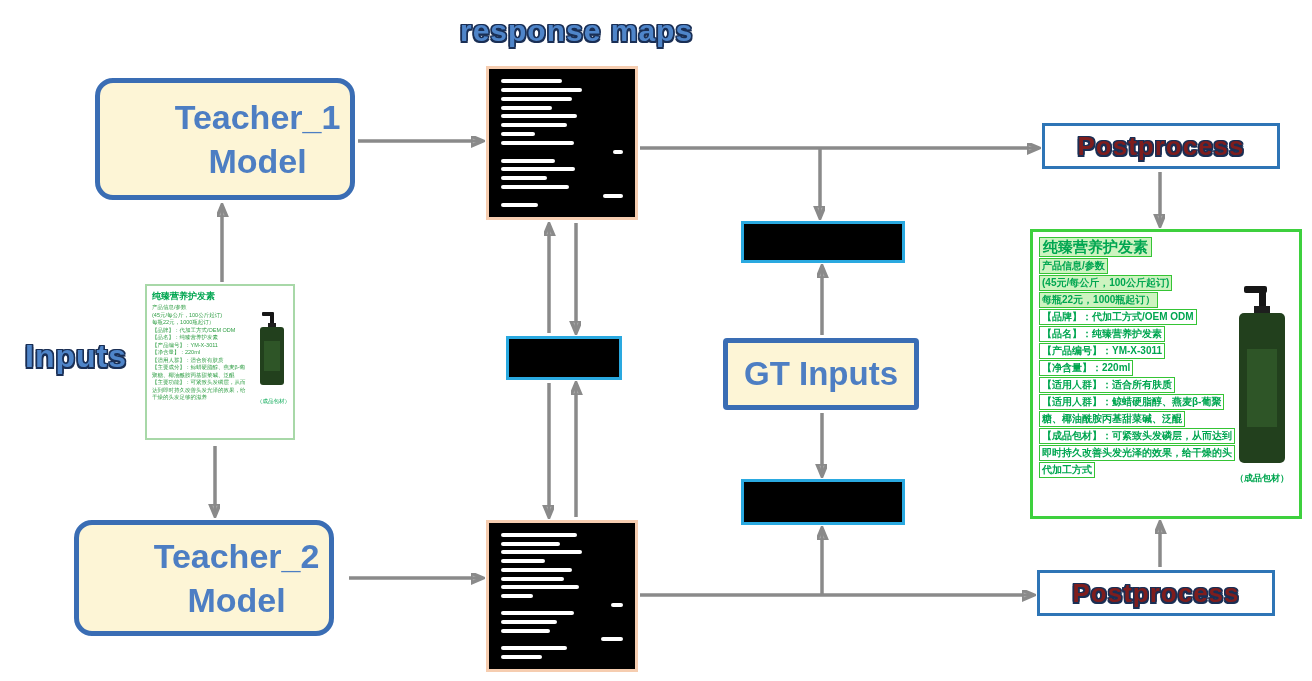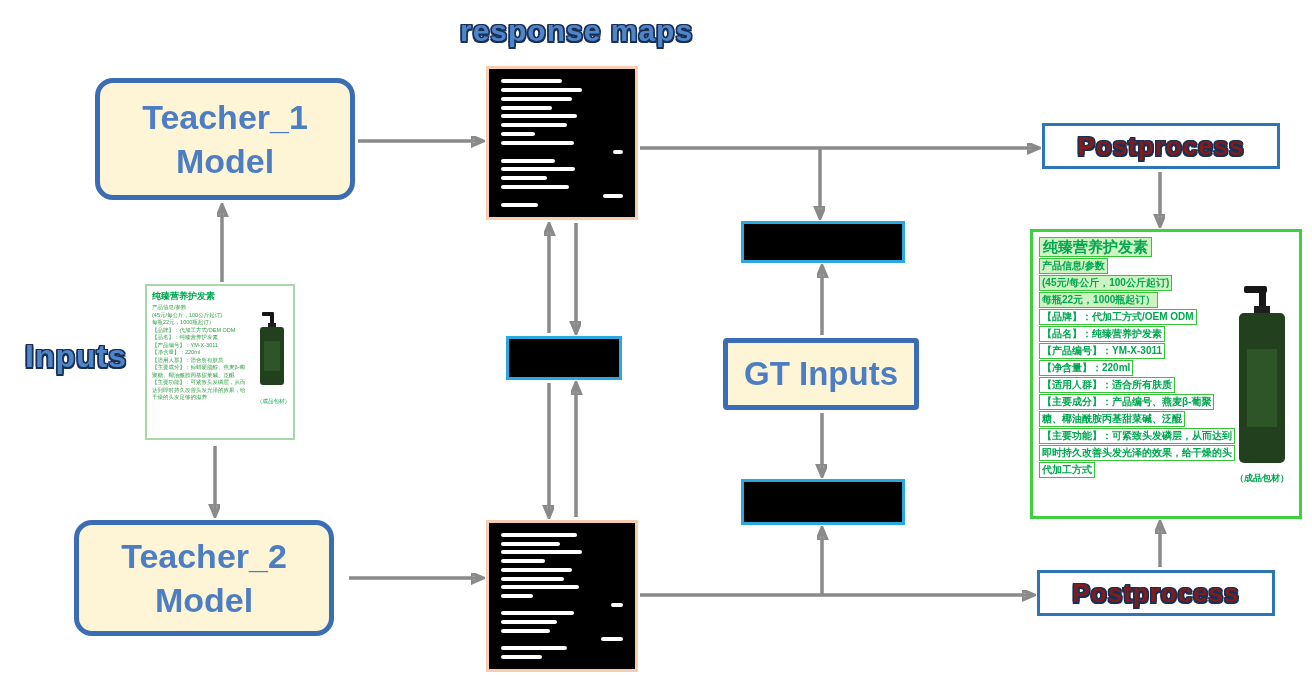--- a/index.html
+++ b/index.html
@@ -20,21 +20,21 @@
       -1.5px  1.5px 0 #1a2f55, 1.5px  1.5px 0 #1a2f55,
       -1.5px 0 0 #1a2f55, 1.5px 0 0 #1a2f55,
       0 -1.5px 0 #1a2f55, 0 1.5px 0 #1a2f55;
   }
   #response-maps-label { left:460px; top:14px; font-size:30px; }
   #inputs-label { left:25px; top:338px; font-size:32px; }
 
   
   .teacher {
     position:absolute; background:#fdf5d6; border:5px solid #3a6db4; border-radius:18px;
-    display:flex; align-items:center; justify-content:center; text-align:center;
+    display:flex; align-items:center; justify-content:flex-end; text-align:center;
     color:#4d7ec3; font-size:34px; font-weight:bold; line-height:1.3;
     box-sizing:border-box;
   }
   #teacher1 { left:95px; top:78px; width:260px; height:122px; }
   #teacher2 { left:74px; top:520px; width:260px; height:116px; }
   .teacher span { display:inline-block; width:185px; }
 
   #gt-label {
     position:absolute; left:723px; top:338px; width:196px; height:72px;
     background:#fdf5d6; border:5px solid #3a6db4; border-radius:4px; box-sizing:border-box;
@@ -232,23 +232,23 @@
     <div class="panel-title">纯臻营养护发素</div>
     <div class="panel-lines">
         <div class="pline hl">产品信息/参数</div>
         <div class="pline hl">(45元/每公斤，100公斤起订)</div>
         <div class="pline hl">每瓶22元，1000瓶起订）</div>
         <div class="pline box">【品牌】：代加工方式/OEM ODM</div>
         <div class="pline box">【品名】：纯臻营养护发素</div>
         <div class="pline box">【产品编号】：YM-X-3011</div>
         <div class="pline box">【净含量】：220ml</div>
         <div class="pline box">【适用人群】：适合所有肤质</div>
-        <div class="pline box">【主要成分】：产品编号、燕麦β-葡聚</div>
+        <div class="pline box">【适用人群】：鲸蜡硬脂醇、燕麦β-葡聚</div>
         <div class="pline box">糖、椰油酰胺丙基甜菜碱、泛醌</div>
-        <div class="pline box">【主要功能】：可紧致头发磷层，从而达到</div>
+        <div class="pline box">【成品包材】：可紧致头发磷层，从而达到</div>
         <div class="pline box">即时持久改善头发光泽的效果，给干燥的头</div>
         <div class="pline box">代加工方式</div>
       </div>
     <div class="bottle-large">
       <div class="pump-spout"></div>
       <div class="pump-stem"></div>
       <div class="pump-collar"></div>
       <div class="bottle-body">
         <div class="bottle-label"></div>
       </div>

